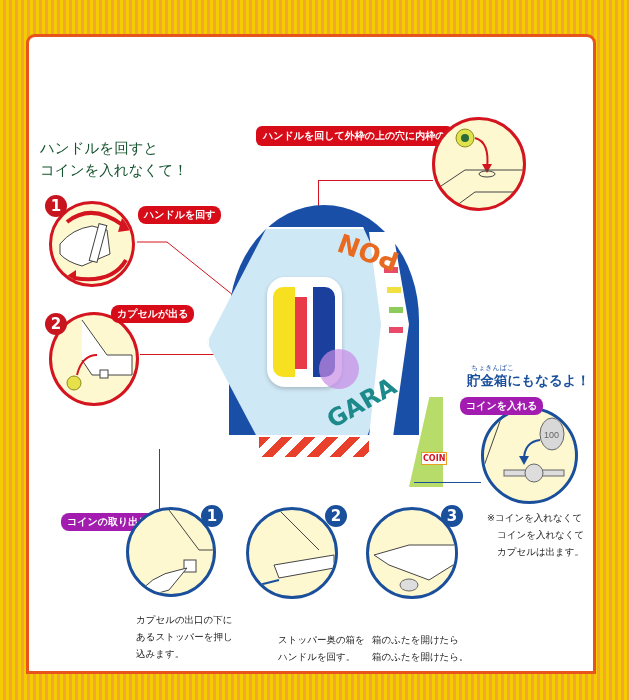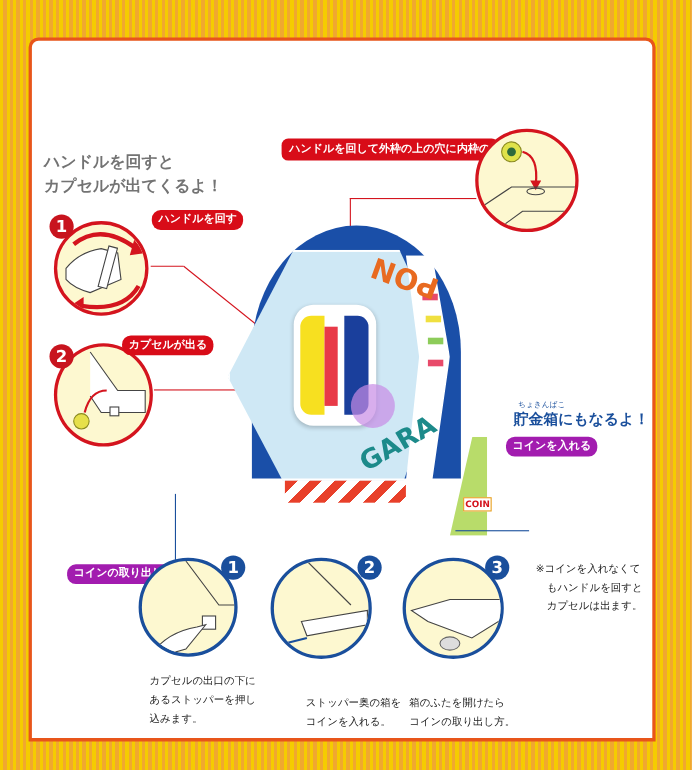--- a/index.html
+++ b/index.html
@@ -9,57 +9,57 @@
     background:repeating-linear-gradient(90deg,#f5cc00 0px,#f5cc00 3px,#f0a830 3px,#f0a830 6px);
     position:relative;
   }
   .card{position:absolute;left:26px;top:34px;width:570px;height:640px;background:#fff;
     border:3px solid #e8551a;border-radius:9px 9px 0 0;overflow:hidden}
   .header{position:absolute;left:0;top:0;width:100%;height:57px;background:#dc0714}
   .title-wrap{position:absolute;left:8px;top:11px;color:#fff}
   .ruby{font-size:8px;font-weight:bold;color:#fff;position:absolute;white-space:nowrap}
   .title{position:absolute;left:0;top:10px;font-size:24px;font-weight:bold;letter-spacing:-1px;white-space:nowrap;color:#fff}
 
-  .red-head{position:absolute;color:#737373;font-weight:bold;font-size:14.5px;line-height:22px;white-space:nowrap}
+  .red-head{position:absolute;color:#14532d;font-weight:normal;font-size:14.5px;line-height:22px;white-space:nowrap}
   .pill{position:absolute;background:#d80c18;color:#fff;font-weight:bold;font-size:10px;border-radius:8px;padding:2px 6px;white-space:nowrap;line-height:14px}
   .pill-blue{background:#a21caf}
   .num{position:absolute;width:22px;height:22px;border-radius:50%;color:#fff;font-weight:bold;font-size:15px;text-align:center;line-height:22px}
   .num-red{background:#c8141e}
   .num-blue{background:#1a4f9c}
   .circle{position:absolute;border-radius:50%;background:#fdf8d0;overflow:hidden}
   .circ-red{border:3px solid #d4141e}
   .circ-blue{border:3px solid #1a4f9c}
   .line{position:absolute;background:#d4141e}
   .bline{position:absolute;background:#1a4f9c}
   .bodytxt{position:absolute;font-size:9.5px;line-height:16px;color:#222;white-space:nowrap}
   .blue-head{position:absolute;color:#1a4f9c;font-weight:bold;font-size:13.5px;white-space:nowrap}
   svg{position:absolute;overflow:visible}
 </style>
 </head>
 <body>
 
 <div class="card">
 
   <div class="red-head" style="left:11px;top:100px">ハンドルを回すと</div>
-  <div class="red-head" style="left:11px;top:122px">カプセルが出てくるよ！</div>
+  <div class="red-head" style="left:11px;top:122px">コインを入れなくて！</div>
 
   <div class="circle circ-red" style="left:20px;top:164px;width:86px;height:86px">
     <svg width="86" height="86" viewBox="0 0 86 86" style="left:0;top:0">
       <path d="M8 40 Q20 25 40 22 L55 26 L58 50 L30 62 Q15 58 8 50 Z" fill="#fff" stroke="#444" stroke-width="1"></path>
       <rect x="42" y="20" width="8" height="38" fill="#fff" stroke="#444" stroke-width="1" transform="rotate(15 46 39)"></rect>
     </svg>
     <svg width="86" height="86" viewBox="0 0 86 86" style="left:0;top:0">
       <path d="M15 18 Q40 -2 72 22" fill="none" stroke="#d4141e" stroke-width="4"></path>
       <polygon points="70,14 80,26 66,28" fill="#d4141e"></polygon>
       <path d="M74 56 Q60 80 22 74" fill="none" stroke="#d4141e" stroke-width="4"></path>
       <polygon points="24,66 12,74 24,82" fill="#d4141e"></polygon>
     </svg>
   </div>
   <div class="num num-red" style="left:16px;top:158px">1</div>
-  <div class="pill" style="left:109px;top:154px">ハンドルを回す</div>
+  <div class="pill" style="left:109px;top:169px">ハンドルを回す</div>
   <svg width="140" height="90" style="left:108px;top:205px">
       <line x1="0" y1="0" x2="30" y2="0" stroke="#d4141e" stroke-width="1"></line>
       <line x1="30" y1="0" x2="137" y2="86" stroke="#d4141e" stroke-width="1"></line>
     </svg>
 
   <div class="circle circ-red" style="left:20px;top:275px;width:90px;height:94px">
     <svg width="90" height="94" viewBox="0 0 90 94" style="left:0;top:0">
       <path d="M30 5 L55 40 L80 40 L80 60 L40 60 L30 45" fill="#fff" stroke="#444" stroke-width="1"></path>
       <rect x="48" y="55" width="8" height="8" fill="#fff" stroke="#444" stroke-width="1"></rect>
       <path d="M45 40 Q30 40 25 60" fill="none" stroke="#d4141e" stroke-width="2"></path>
@@ -104,24 +104,35 @@
     </div>
     <div style="position:absolute;left:130px;top:152px;width:40px;height:40px;border-radius:50%;background:rgba(200,140,230,.7)"></div>
     <div style="position:absolute;left:0;top:240px;width:240px;height:50px;background:#fff;clip-path:polygon(10% 0,100% 0,90% 100%,0 100%)"></div>
     <div style="position:absolute;left:70px;top:240px;width:110px;height:20px;background:repeating-linear-gradient(135deg,#e8402a 0 8px,#fff 8px 16px)"></div>
     <div style="position:absolute;left:220px;top:200px;width:34px;height:90px;background:#b8dc6a;clip-path:polygon(60% 0,100% 0,100% 100%,0 100%)"></div>
     <div style="position:absolute;left:232px;top:255px;font-size:8px;font-weight:bold;color:#d4141e;background:#fff;border:1px solid #e8a020;padding:1px">COIN</div>
   </div>
 
   <div class="ruby" style="left:442px;top:326px;color:#1a4f9c;font-weight:normal;font-size:7px">ちょきんばこ</div>
   <div class="blue-head" style="left:438px;top:335px">貯金箱にもなるよ！</div>
+  <div class="circle circ-blue" style="left:452px;top:370px;width:97px;height:97px">
+    <svg width="97" height="97" viewBox="0 0 97 97" style="left:0;top:0">
+      <path d="M-5 70 L20 0" fill="none" stroke="#444"></path>
+      <ellipse cx="68" cy="24" rx="12" ry="16" fill="#d8d8d8" stroke="#666"></ellipse>
+      <text x="60" y="28" font-size="9" fill="#666" font-family="Liberation Sans, sans-serif">100</text>
+      <path d="M56 30 Q40 32 40 50" fill="none" stroke="#1a4f9c" stroke-width="2"></path>
+      <polygon points="35,46 45,46 40,55" fill="#1a4f9c"></polygon>
+      <rect x="20" y="60" width="60" height="6" fill="#ddd" stroke="#666"></rect>
+      <circle cx="50" cy="63" r="9" fill="#ddd" stroke="#666"></circle>
+    </svg>
+  </div>
   <div class="pill pill-blue" style="left:431px;top:360px;font-size:10px">コインを入れる</div>
   <div class="bline" style="left:385px;top:445px;width:67px;height:1px"></div>
   <div class="bodytxt" style="left:458px;top:473px">※コインを入れなくて</div>
-  <div class="bodytxt" style="left:468px;top:490px">もハンドルを回すと</div>
+  <div class="bodytxt" style="left:468px;top:490px">コインを入れなくて</div>
   <div class="bodytxt" style="left:468px;top:507px">カプセルは出ます。</div>
 
   <div class="bline" style="left:130px;top:412px;width:1px;height:60px"></div>
   <div class="pill pill-blue" style="left:32px;top:476px;font-size:10px">コインの取り出し方</div>
 
   <div class="circle circ-blue" style="left:97px;top:470px;width:90px;height:90px">
     <svg width="90" height="90" viewBox="0 0 90 90" style="left:0;top:0">
       <path d="M40 0 L70 40 L90 40" fill="none" stroke="#444"></path>
       <rect x="55" y="50" width="12" height="12" fill="#fff" stroke="#444"></rect>
       <path d="M5 90 Q20 65 50 60 L58 58 L40 80 Z" fill="#fff" stroke="#444"></path>
@@ -135,24 +146,24 @@
   <div class="circle circ-blue" style="left:217px;top:470px;width:92px;height:92px">
     <svg width="92" height="92" viewBox="0 0 92 92" style="left:0;top:0">
       <path d="M30 0 L70 40" fill="none" stroke="#444"></path>
       <path d="M25 55 L85 45 L85 58 L30 68 Z" fill="#fff" stroke="#444"></path>
       <path d="M30 70 L10 75" fill="none" stroke="#1a4f9c" stroke-width="2"></path>
       <polygon points="10,70 3,76 12,80" fill="#1a4f9c"></polygon>
     </svg>
   </div>
   <div class="num num-blue" style="left:296px;top:468px">2</div>
   <div class="bodytxt" style="left:249px;top:595px">ストッパー奥の箱を</div>
-  <div class="bodytxt" style="left:249px;top:612px">コインを入れる。</div>
+  <div class="bodytxt" style="left:249px;top:612px">ハンドルを回す。</div>
 
   <div class="circle circ-blue" style="left:337px;top:470px;width:92px;height:92px">
     <svg width="92" height="92" viewBox="0 0 92 92" style="left:0;top:0">
       <path d="M5 45 L40 35 L92 35 L92 50 L60 70 L20 55 Z" fill="#fff" stroke="#444"></path>
       <ellipse cx="40" cy="75" rx="9" ry="6" fill="#ddd" stroke="#666"></ellipse>
     </svg>
   </div>
   <div class="num num-blue" style="left:412px;top:468px">3</div>
   <div class="bodytxt" style="left:343px;top:595px">箱のふたを開けたら</div>
-  <div class="bodytxt" style="left:343px;top:612px">コインの取り出し方。</div>
+  <div class="bodytxt" style="left:343px;top:612px">箱のふたを開けたら。</div>
 </div>
 
 </body></html>

